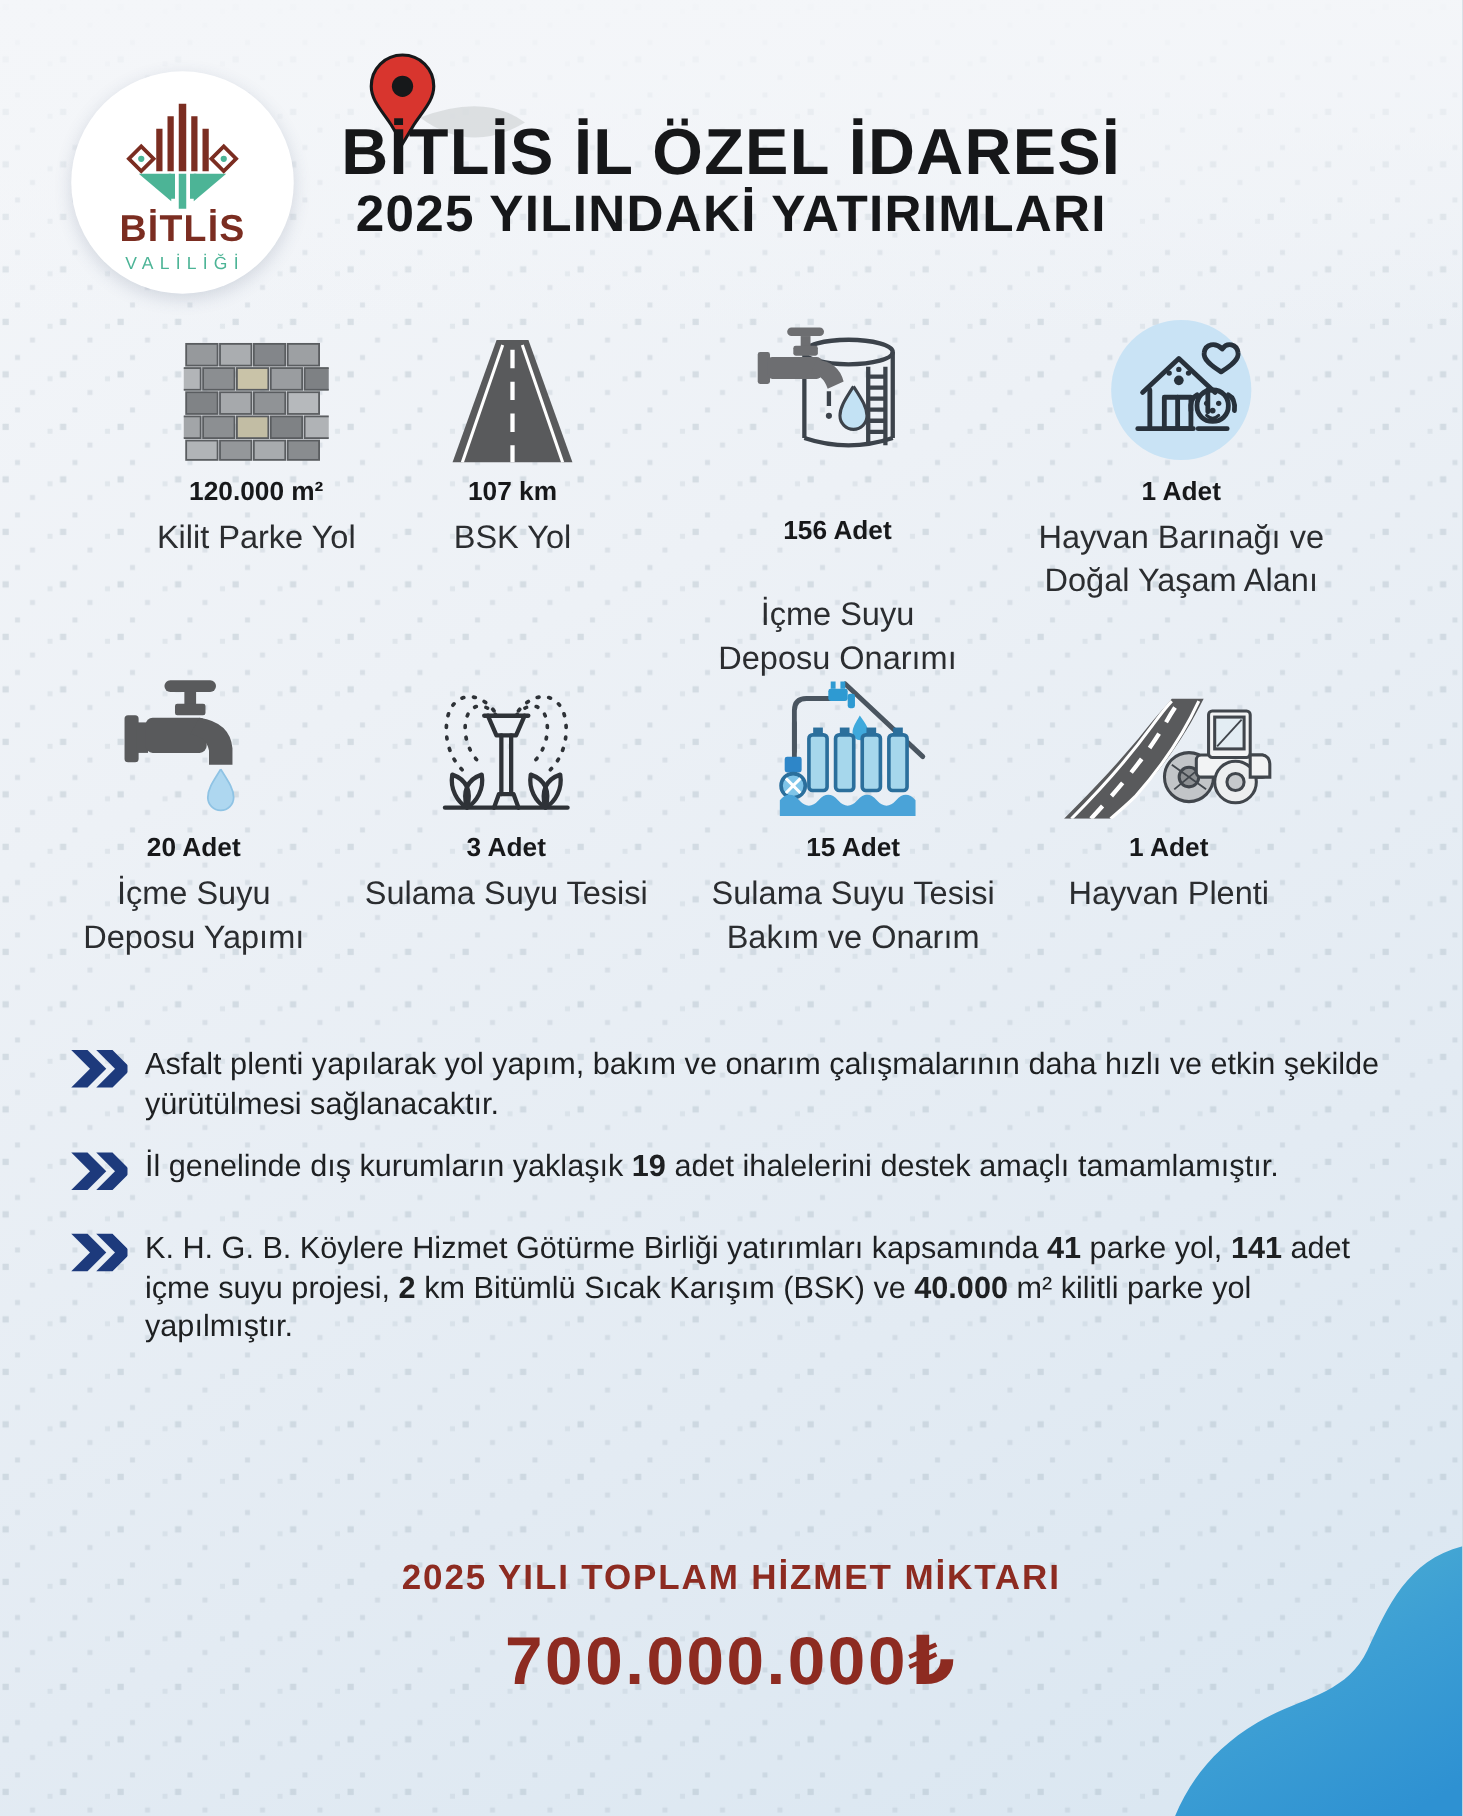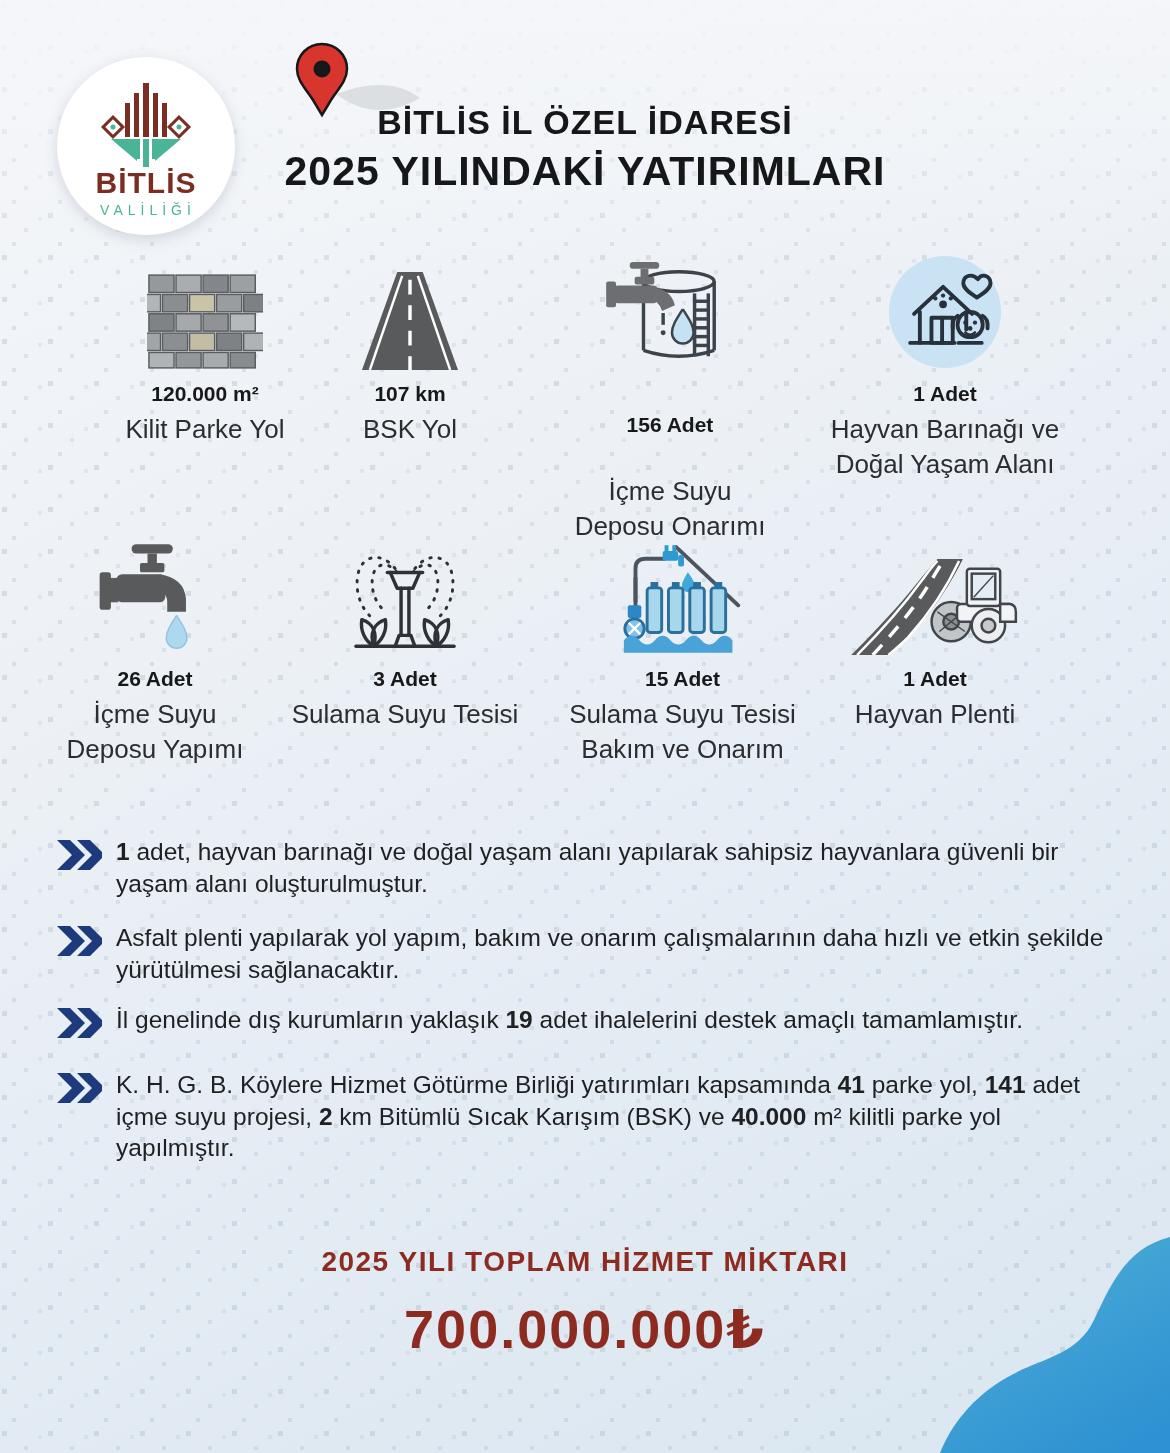--- a/index.html
+++ b/index.html
@@ -6,21 +6,21 @@
   body{font-family:"Liberation Sans","DejaVu Sans",sans-serif;background:#cfd8e0;}
   .page{position:relative;width:1170px;height:1453px;margin:0 auto;overflow:hidden;
         background:linear-gradient(155deg,#f4f6f9 0%,#edf1f6 35%,#e3ebf3 70%,#d9e6f1 100%);}
   .layer{position:absolute;inset:0;pointer-events:none;}
   
   .logo-circle{position:absolute;left:57px;top:57px;width:178px;height:178px;border-radius:50%;
                background:#fff;box-shadow:0 4px 14px rgba(60,80,110,.18);}
   .logo-circle svg{display:block;width:178px;height:178px;}
   .pin-wrap{position:absolute;left:288px;top:42px;width:150px;height:108px;}
   .title-wrap{position:absolute;left:0;top:96px;width:1170px;text-align:center;color:#161719;}
-  .title-l1{font-size:34px;font-weight:bold;letter-spacing:1px;line-height:52px;}
+  .title-l1{font-size:52px;font-weight:bold;letter-spacing:1px;line-height:52px;}
   .title-l2{font-size:41px;font-weight:bold;letter-spacing:1px;line-height:46px;}
   
   .stat{position:absolute;display:flex;flex-direction:column;align-items:center;text-align:center;}
   .iconbox{display:flex;align-items:flex-end;justify-content:center;}
   .stat .val{font-size:21px;font-weight:bold;color:#17181a;margin-top:12px;}
   .stat .lab{font-size:26px;color:#2b2d30;line-height:35px;margin-top:6px;white-space:pre-line;}
   .r1 .iconbox{height:118px;}
   .r2 .iconbox{height:132px;}
   
   .bullets{position:absolute;left:56px;top:836px;width:1062px;list-style:none;margin:0;padding:0;}
@@ -225,21 +225,21 @@
         <rect x="57" y="10" width="10" height="11"></rect>
         <rect x="49" y="20" width="26" height="10" rx="2"></rect>
         <rect x="6" y="30" width="12" height="40" rx="3"></rect>
         <rect x="16" y="36" width="10" height="26"></rect>
         <rect x="24" y="32" width="52" height="30" rx="6"></rect>
         <path d="M70,32 q26,4 28,26 v14 h-20 v-12 q-2,-12 -16,-14 z"></path>
       </g>
       <path d="M88,76 C81,87 77,93 77,100 a11,11 0 0 0 22,0 C99,93 95,87 88,76" fill="#aed7f0" stroke="#8fc3e4" stroke-width="1.5"></path>
     </svg>
       </div>
-    <div class="val">26 Adet</div>
+    <div class="val">20 Adet</div>
     <div class="lab">İçme Suyu
 Deposu Yapımı</div>
   </div>
 
   <div class="stat r2" style="left:280px;top:523px;width:250px;">
     <div class="iconbox">
         <svg viewBox="0 0 120 106" width="118" height="104">
       <g stroke="#2e3237" stroke-width="3.5" fill="none" stroke-linecap="round" stroke-linejoin="round">
         <path d="M10,97 H110"></path>
         <path d="M42,22 H78"></path>
@@ -320,27 +320,20 @@
         <circle cx="142" cy="70" r="7" fill="#c6c9cc"></circle>
         <path d="M154,48 h10 q6,1 6,8 v10 h-16 z" fill="#f2f3f4"></path>
       </g>
     </svg>
       </div>
     <div class="val">1 Adet</div>
     <div class="lab">Hayvan Plenti</div>
   </div>
 
   <ul class="bullets">
-    <li class="mb2">
-      <svg class="chev" viewBox="0 0 46 32" width="46" height="32">
-        <path d="M1,1 h13 l15,15 -15,15 H1 l15,-15 z" fill="#1d3a7c"></path>
-        <path d="M1,1 h13 l15,15 -15,15 H1 l15,-15 z" fill="#1d3a7c" transform="translate(20,0)"></path>
-      </svg>
-      <p><span class="b">1</span><span> adet, hayvan barınağı ve doğal yaşam alanı yapılarak sahipsiz hayvanlara güvenli bir yaşam alanı oluşturulmuştur.</span></p>
-    </li>
     <li class="mb3">
       <svg class="chev" viewBox="0 0 46 32" width="46" height="32">
         <path d="M1,1 h13 l15,15 -15,15 H1 l15,-15 z" fill="#1d3a7c"></path>
         <path d="M1,1 h13 l15,15 -15,15 H1 l15,-15 z" fill="#1d3a7c" transform="translate(20,0)"></path>
       </svg>
       <p><span>Asfalt plenti yapılarak yol yapım, bakım ve onarım çalışmalarının daha hızlı ve etkin şekilde yürütülmesi sağlanacaktır.</span></p>
     </li>
     <li class="mb4">
       <svg class="chev" viewBox="0 0 46 32" width="46" height="32">
         <path d="M1,1 h13 l15,15 -15,15 H1 l15,-15 z" fill="#1d3a7c"></path>

